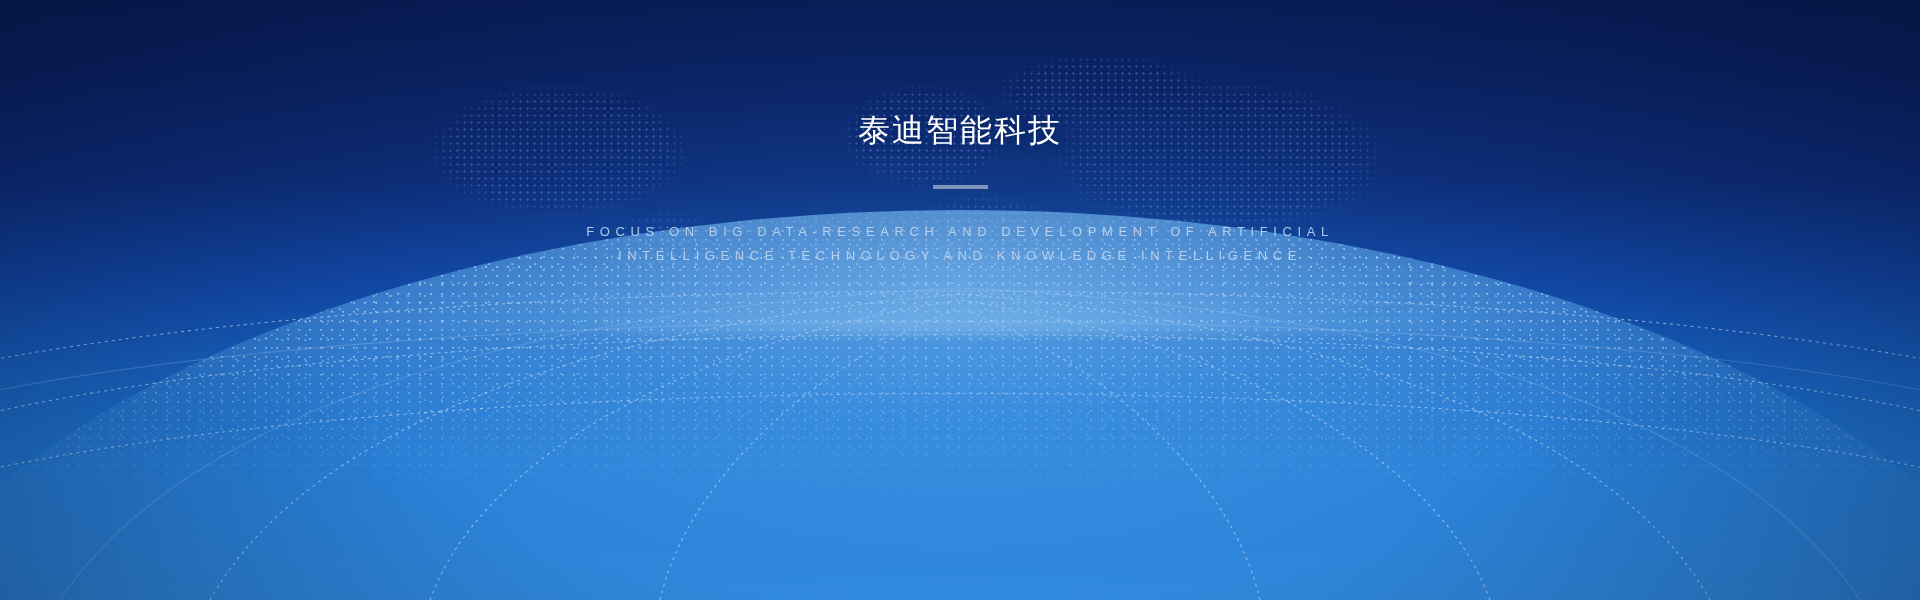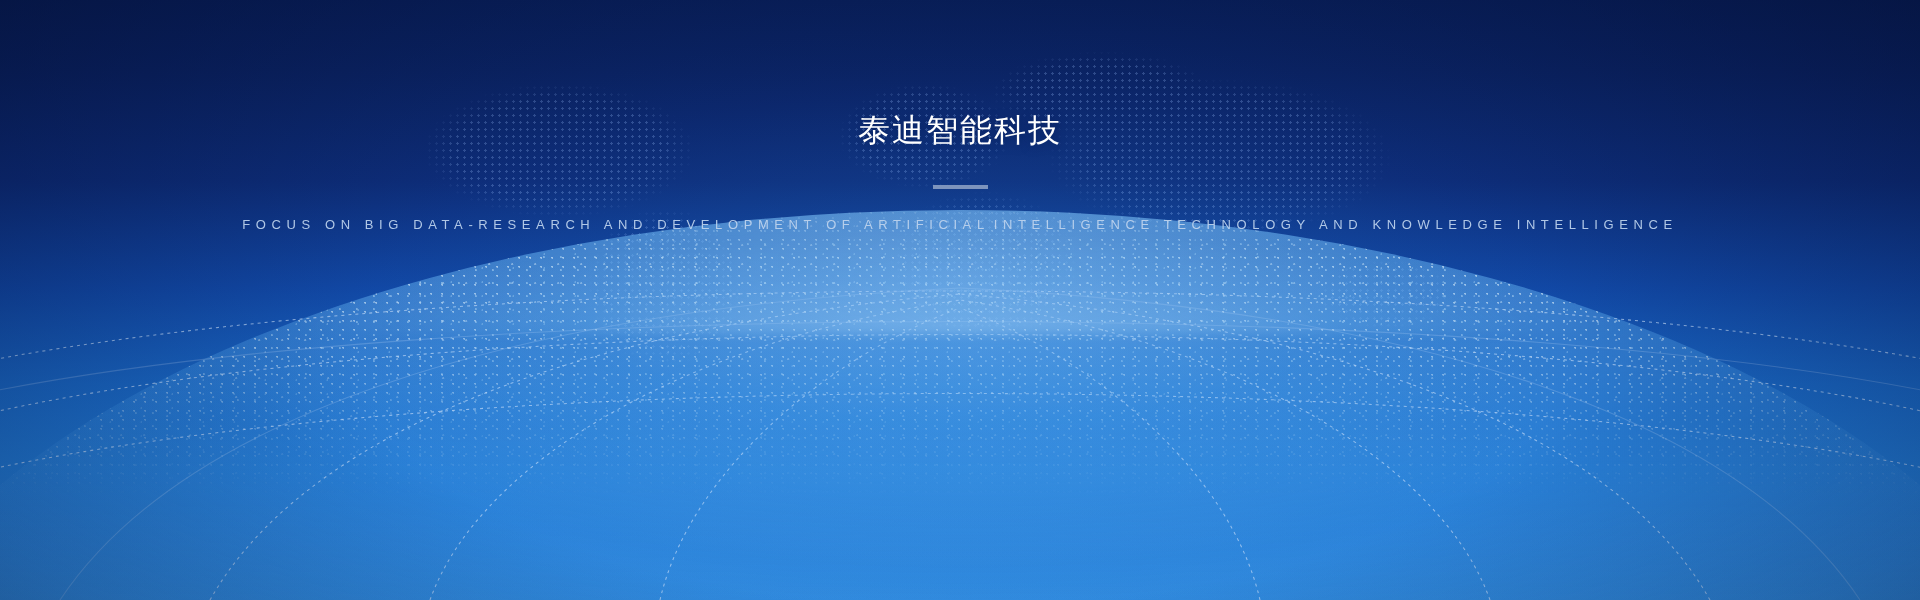--- a/index.html
+++ b/index.html
@@ -159,22 +159,22 @@
     font-size:52px;
     font-weight:700;
     color:#fcd303;
     letter-spacing:2px;
     line-height:1.18;
     white-space:nowrap;
     text-shadow:0 2px 14px rgba(10,35,95,.42);
   }
 
   .subtitle{
-    margin-top:26px;
-    display:flex; flex-direction:row;
+    margin-top:33px;
+    display:flex; flex-direction:column;
     gap:4px;
   }
   .subtitle-line{
     font-size:13px;
     font-weight:400;
     color:#bfd4ee;
     letter-spacing:5.6px;
     line-height:1.55;
     opacity:.92;
     white-space:nowrap;

